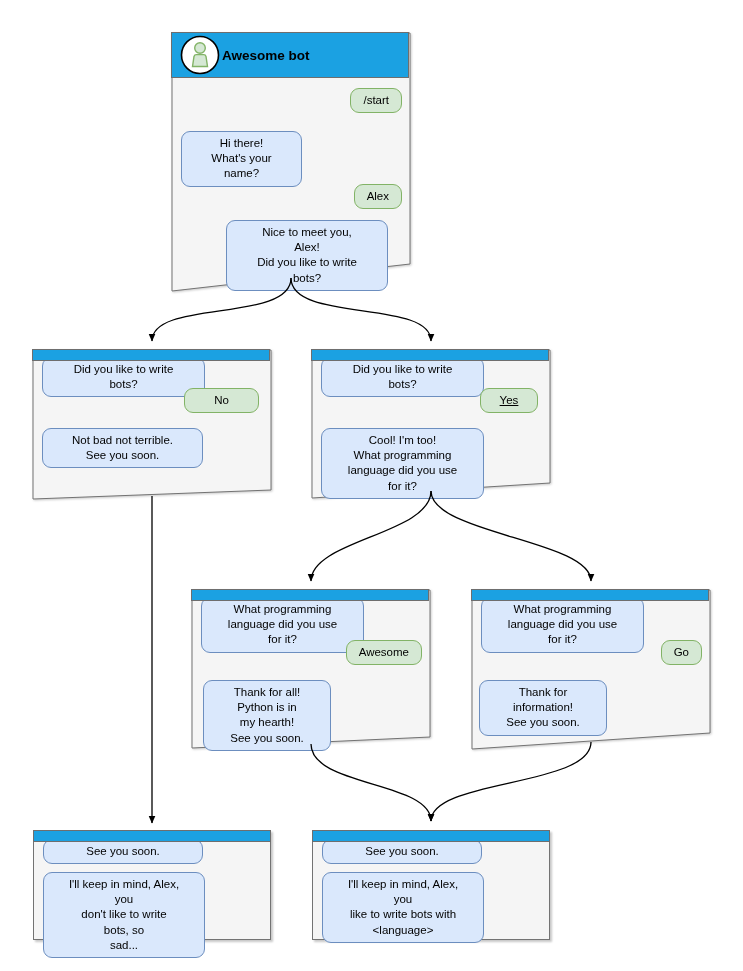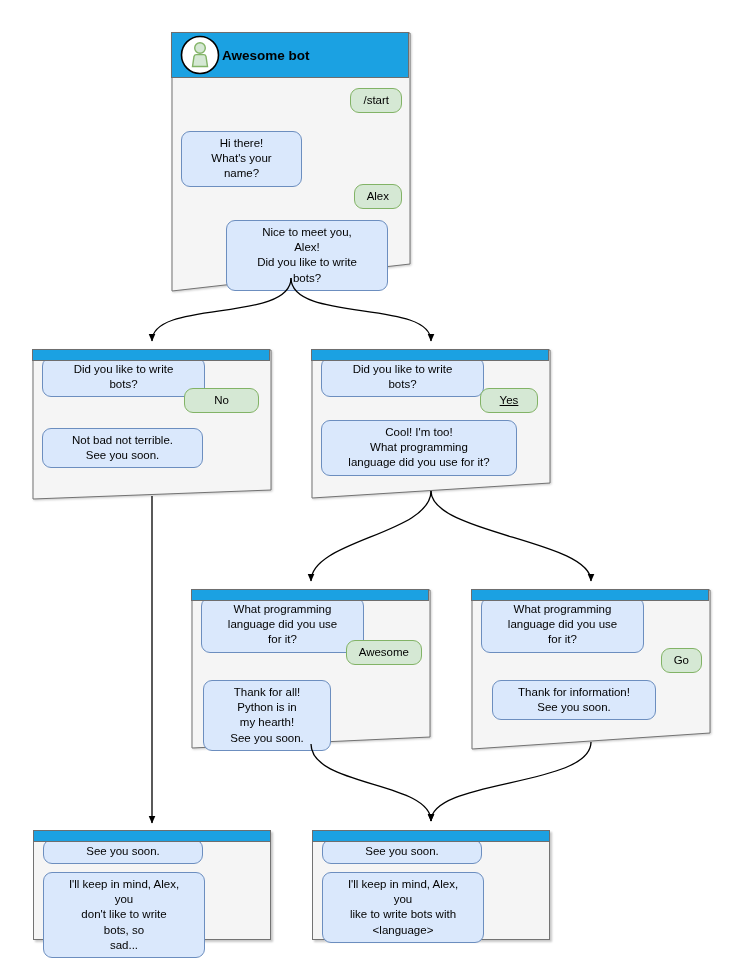--- a/index.html
+++ b/index.html
@@ -69,21 +69,21 @@
 See you soon.</div>
   </div>
 
   <div class="node" style="left:312px; top:350px; width:238px; height:148px;">
     <svg class="shape" width="241" height="153" viewBox="0 0 241 153">
       <polygon points="1,1 239,1 239,134 1,149" fill="#f5f5f5" stroke="#737373" stroke-width="1"></polygon>
     </svg>
     <div class="hdr thin" style="left:-1px; top:-1px;"></div>
     <div class="bubble bot top-clip" style="left:9px; top:7px; width:163px;">Did you like to write bots?</div>
     <div class="bubble user" style="right:12px; top:38px; width:58px;text-decoration:underline;">Yes</div>
-    <div class="bubble bot" style="left:9px; top:70px; width:196px;">Cool! I'm too!
+    <div class="bubble bot" style="left:9px; top:78px; width:163px;">Cool! I'm too!
 What programming
 language did you use for it?</div>
   </div>
 
   <div class="node" style="left:192px; top:590px; width:238px; height:158px;">
     <svg class="shape" width="241" height="163" viewBox="0 0 241 163">
       <polygon points="1,1 239,1 239,148 1,159" fill="#f5f5f5" stroke="#737373" stroke-width="1"></polygon>
     </svg>
     <div class="hdr thin" style="left:-1px; top:-1px;"></div>
     <div class="bubble bot top-clip" style="left:9px; top:7px; width:163px;">What programming
@@ -94,22 +94,22 @@
 See you soon.</div>
   </div>
 
   <div class="node" style="left:472px; top:590px; width:238px; height:159px;">
     <svg class="shape" width="241" height="164" viewBox="0 0 241 164">
       <polygon points="1,1 239,1 239,144 1,160" fill="#f5f5f5" stroke="#737373" stroke-width="1"></polygon>
     </svg>
     <div class="hdr thin" style="left:-1px; top:-1px;"></div>
     <div class="bubble bot top-clip" style="left:9px; top:7px; width:163px;">What programming
 language did you use for it?</div>
-    <div class="bubble user" style="right:8px; top:58px;">Go</div>
-    <div class="bubble bot" style="left:20px; top:90px; width:164px;">Thank for information!
+    <div class="bubble user" style="right:8px; top:50px;">Go</div>
+    <div class="bubble bot" style="left:7px; top:90px; width:128px;">Thank for information!
 See you soon.</div>
   </div>
 
   <div class="rectnode" style="left:33px; top:830px;">
     <div class="hdr thin"></div>
     <div class="bubble bot top-clip" style="left:9px; top:8px; width:160px;">See you soon.</div>
     <div class="bubble bot" style="left:9px; top:41px; width:162px;">I'll keep in mind, Alex, you
 don't like to write bots, so
 sad...</div>
   </div>

